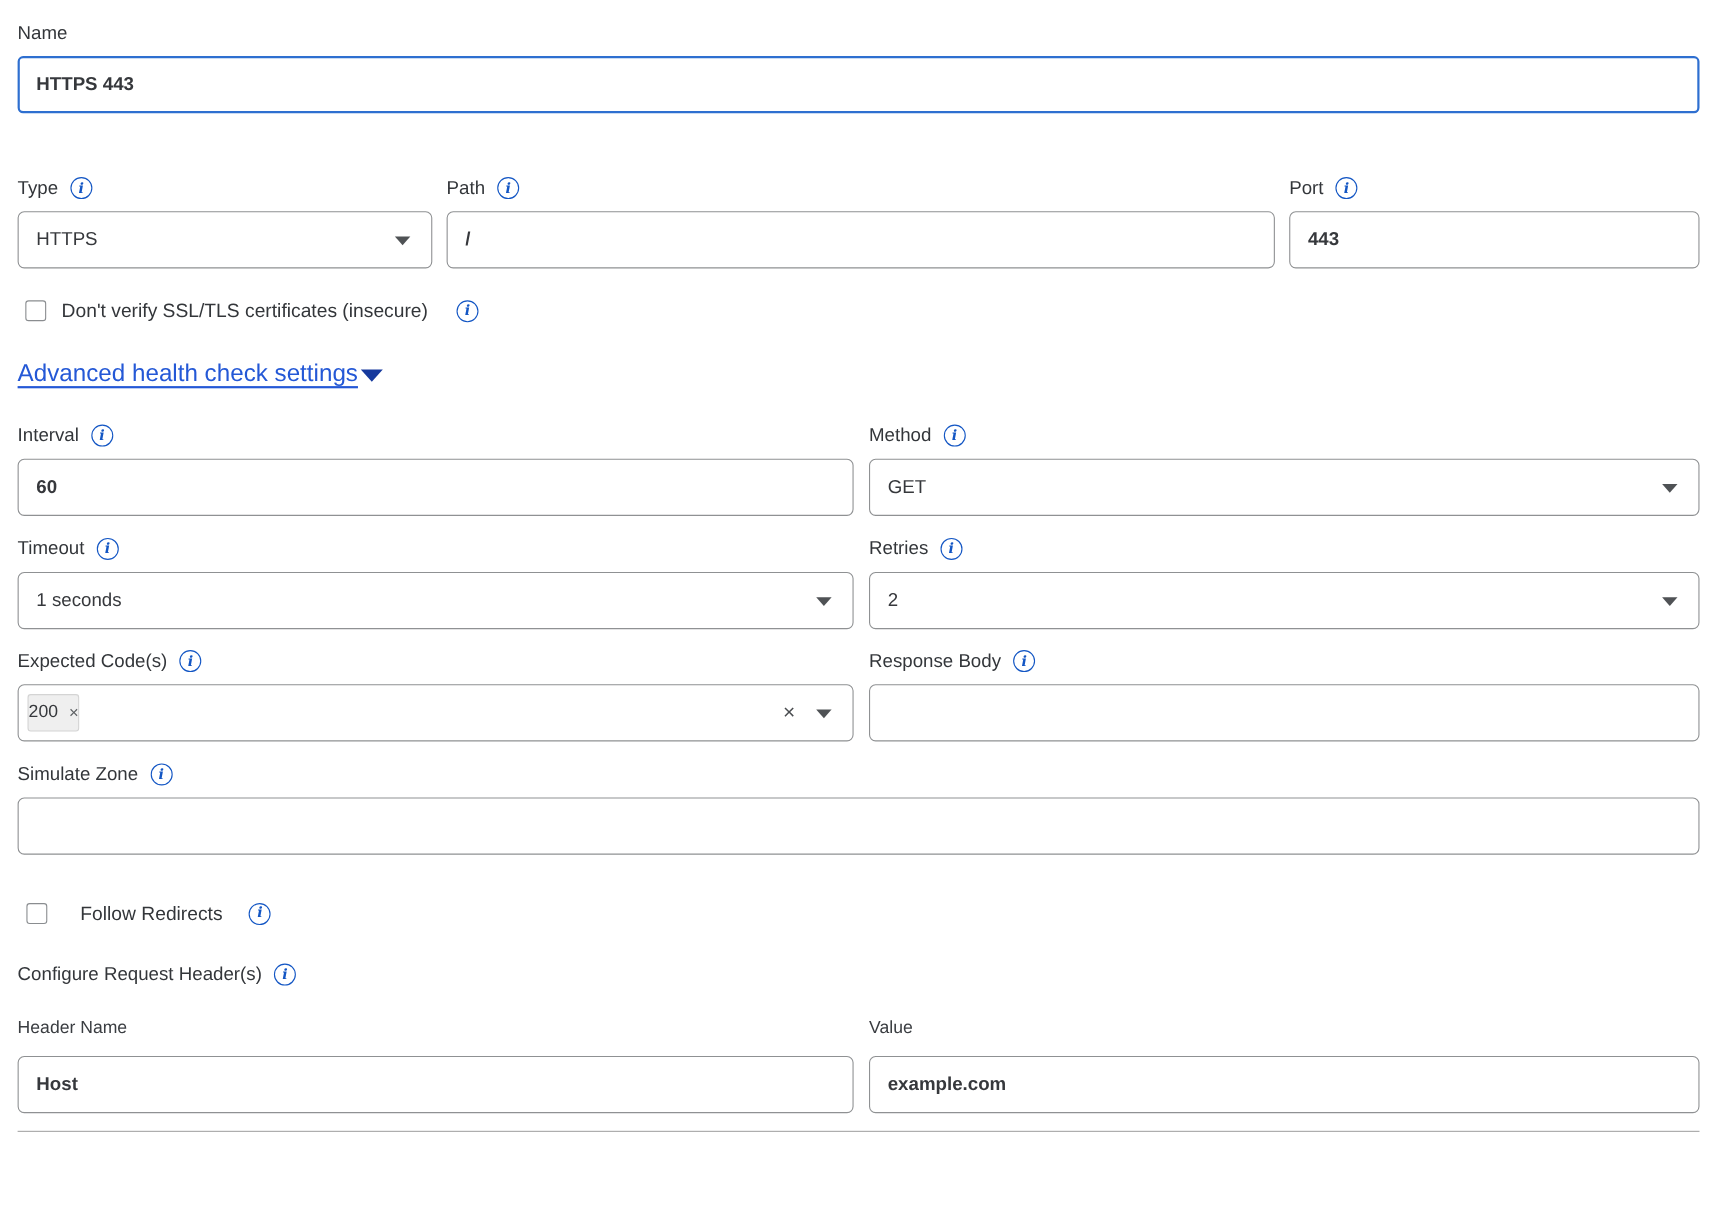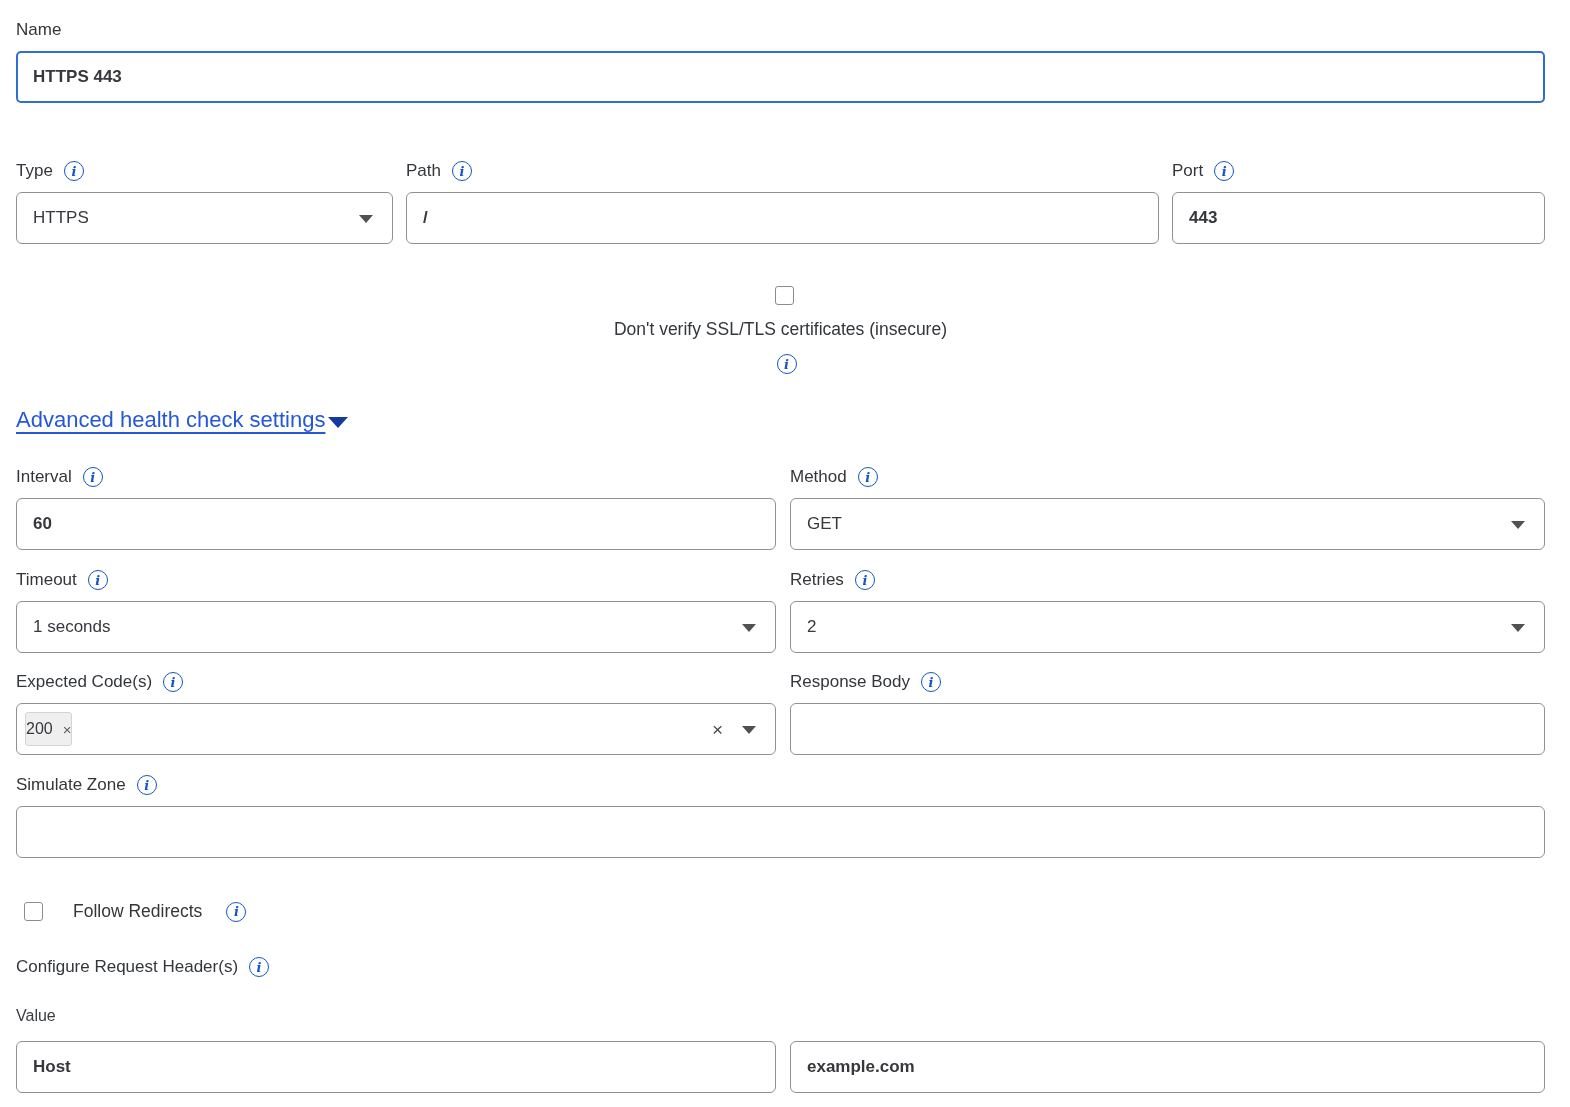--- a/index.html
+++ b/index.html
@@ -83,21 +83,21 @@
   }
   .add-link {
     display: inline-block; font-size: 18px; color: #2458d6; cursor: pointer;
     text-decoration: underline; text-underline-offset: 6px; text-decoration-thickness: 1.5px;
   }
 
   
   .row-3 { display: grid; grid-template-columns: 377px 753px 373px; column-gap: 13px; }
   .row-2 { display: grid; grid-template-columns: 760px 755px; column-gap: 14px; }
   .mt-36 { margin-top: 56px; }
-  .mt-42 { margin-top: 42px; flex-direction: column; }
+  .mt-42 { margin-top: 28px; }
   .mt-33 { margin-top: 33px; }
   .mt-32 { margin-top: 32px; }
   .mt-18 { margin-top: 18px; }
   .mt-17 { margin-top: 17px; }
   .mt-43 { margin-top: 43px; }
   .mt-26 { margin-top: 26px; }
   .divider { border: none; border-top: 1.5px solid #a6a6a6; margin: 16px 0 0 0; }
 </style>
 </head>
 <body>
@@ -217,20 +217,21 @@
     <span class="cb-label">Follow Redirects</span>
     <span class="info-icon" style="margin-left:-6px;">i</span>
   </div>
 
   <div class="label-line mt-33">
     <span>Configure Request Header(s)</span>
     <span class="info-icon">i</span>
   </div>
 
   <div class="row-2 mt-26">
+    <div class="sub-label">Header Name</div>
     <div class="sub-label">Value</div>
   </div>
   <div class="row-2">
     <input class="field" type="text" value="Host" style="">
     <input class="field" type="text" value="example.com" style="">
   </div>
 
 
   <hr class="divider">
 

